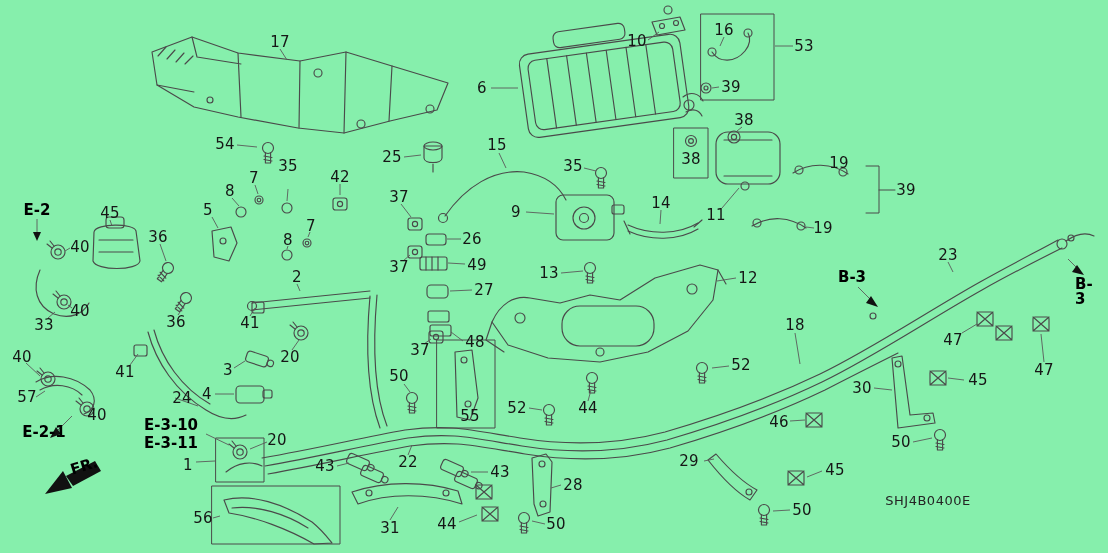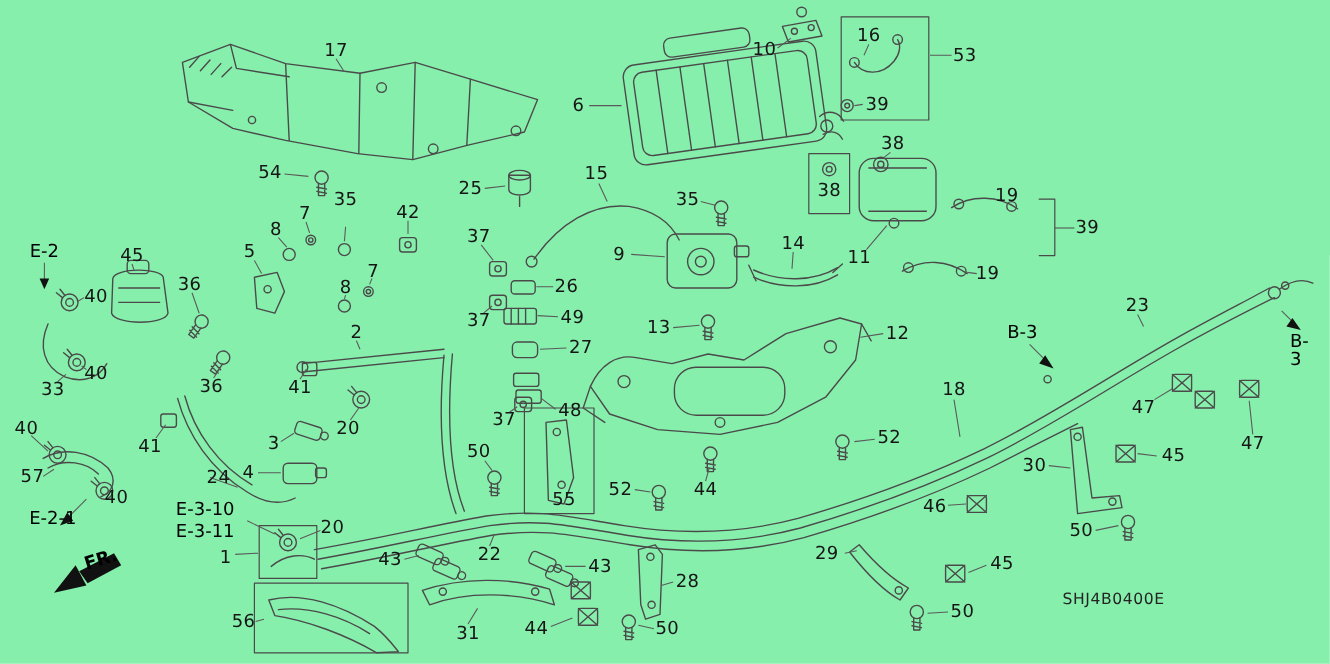--- a/index.html
+++ b/index.html
@@ -1,20 +1,20 @@
 <!DOCTYPE html>
 <html><head>
 <meta charset="utf-8">
 <style>
   html,body{margin:0;padding:0}
   body{background:#ffffff;font-family:"DejaVu Sans","Liberation Sans",sans-serif}
   .stage{position:relative;width:1108px;height:553px;background:#86efac;overflow:hidden}
   .art{position:absolute;left:0;top:0}
   .callout{position:absolute;transform:translate(-50%,-50%);font-size:15px;color:#161616;line-height:1;letter-spacing:.3px;cursor:pointer;user-select:none}
-  .ref{position:absolute;transform:translate(-50%,-50%);font-size:15px;font-weight:normal;color:#000;line-height:1;cursor:pointer}
+  .ref{position:absolute;transform:translate(-50%,-50%);font-size:15px;font-weight:bold;color:#000;line-height:1;cursor:pointer}
   .code{position:absolute;left:928px;top:500px;transform:translate(-50%,-50%);font-size:13px;color:#242424;letter-spacing:.5px}
   .fr{position:absolute;left:84px;top:466px;transform:translate(-50%,-50%) rotate(-17deg);font-size:15px;font-weight:bold;color:#000}
   .art .ln,.art .ld,.art .bx{fill:none;stroke:#4a4a4a}
   .art .ln{stroke-width:1.15;stroke-linecap:round;stroke-linejoin:round}
   .art .bx{stroke-width:1}
   .art .ld{stroke-width:.9;stroke:#5a5a5a}
   .art .blk{fill:#111;stroke:none}
 </style>
 </head>
 <body>

